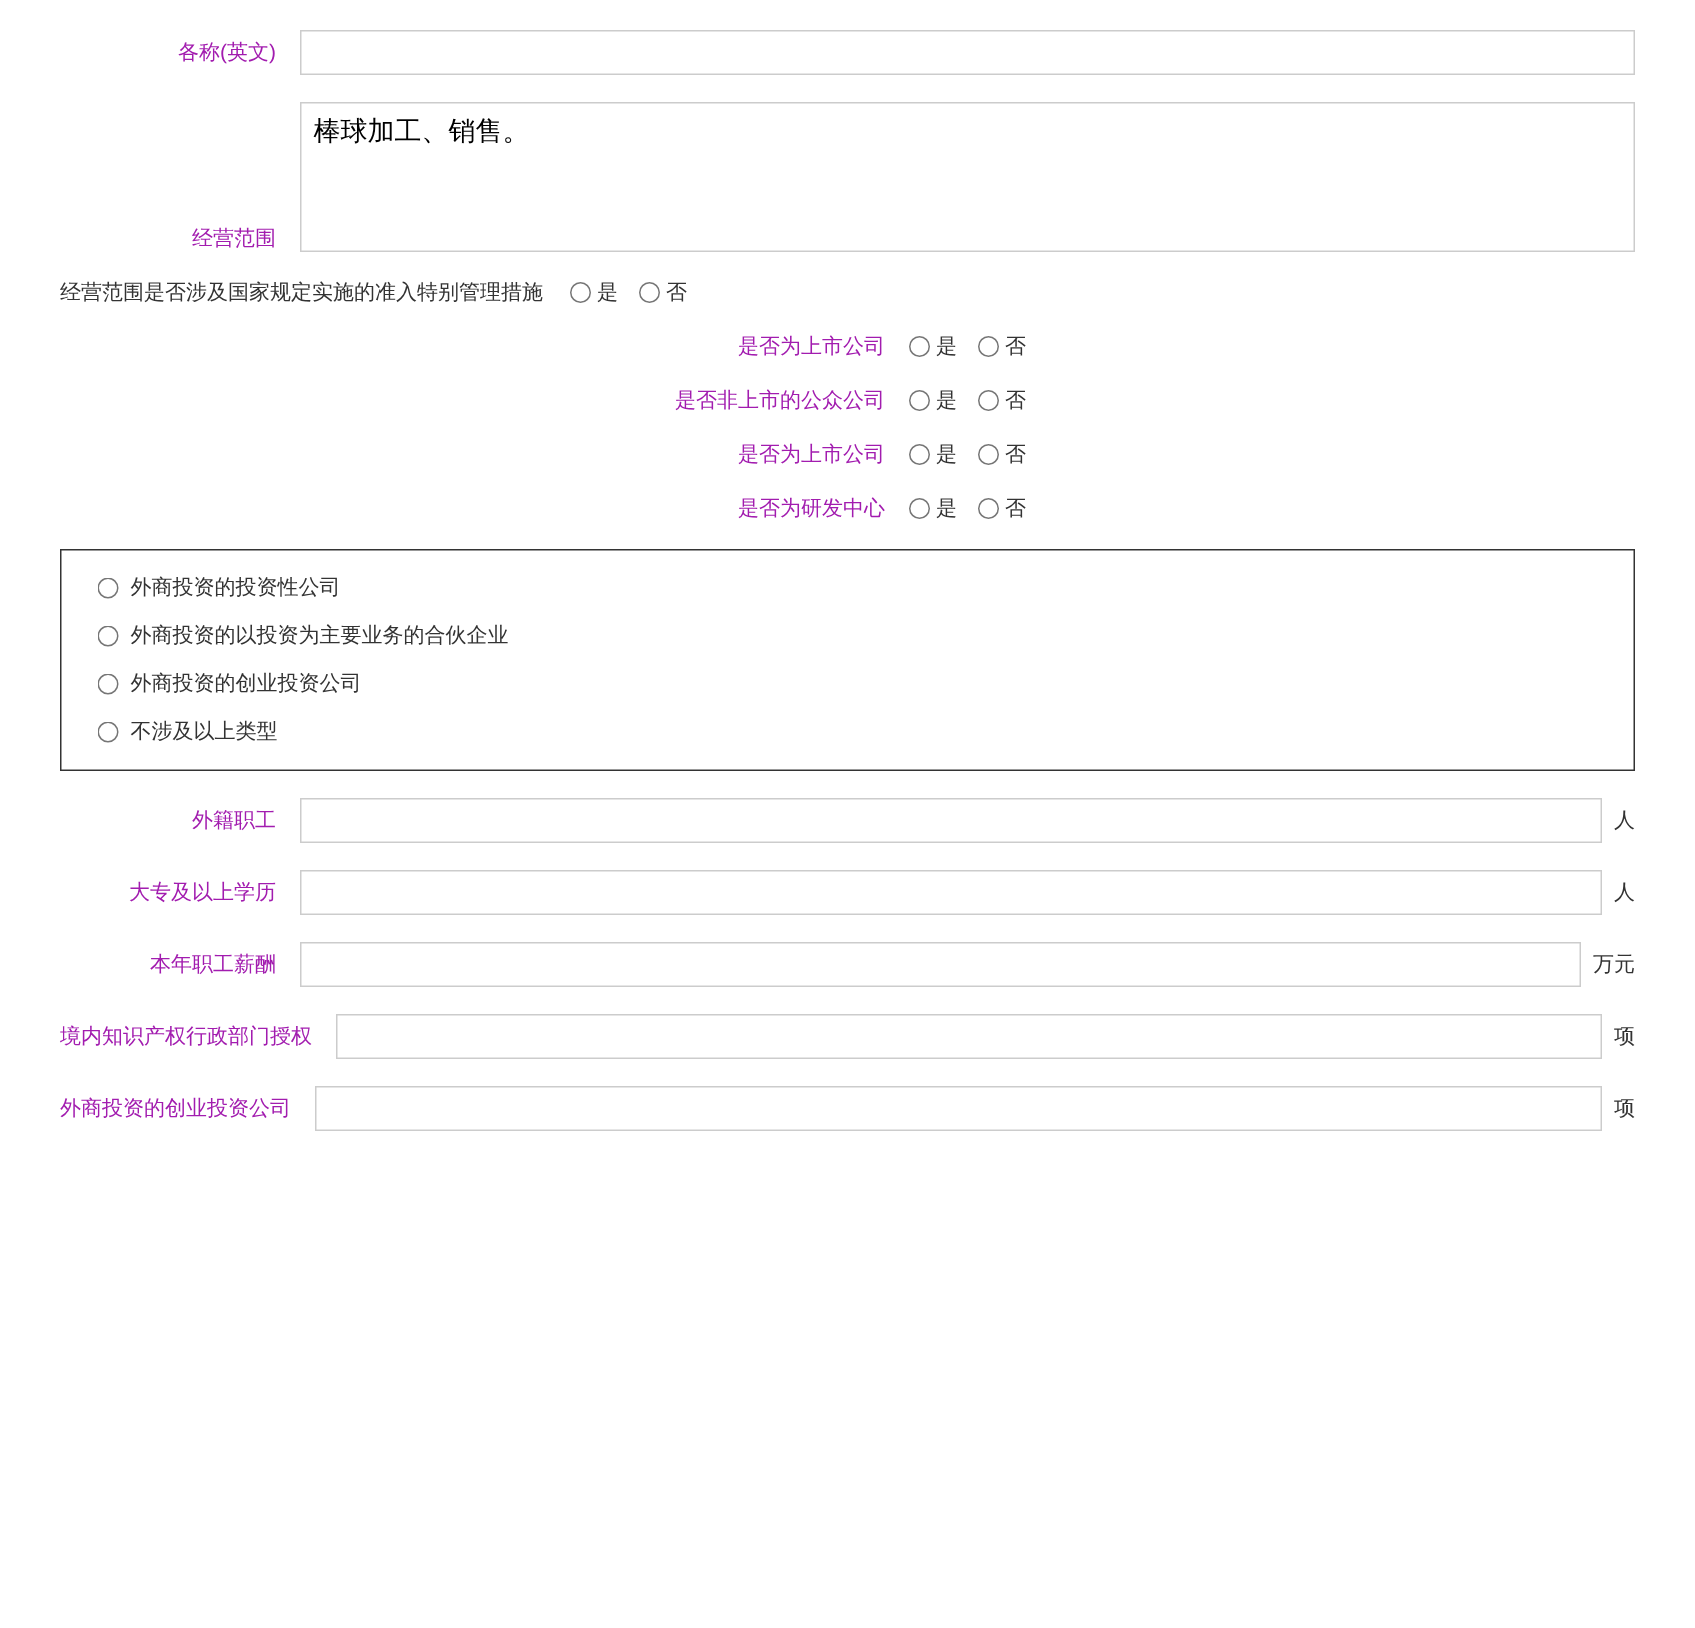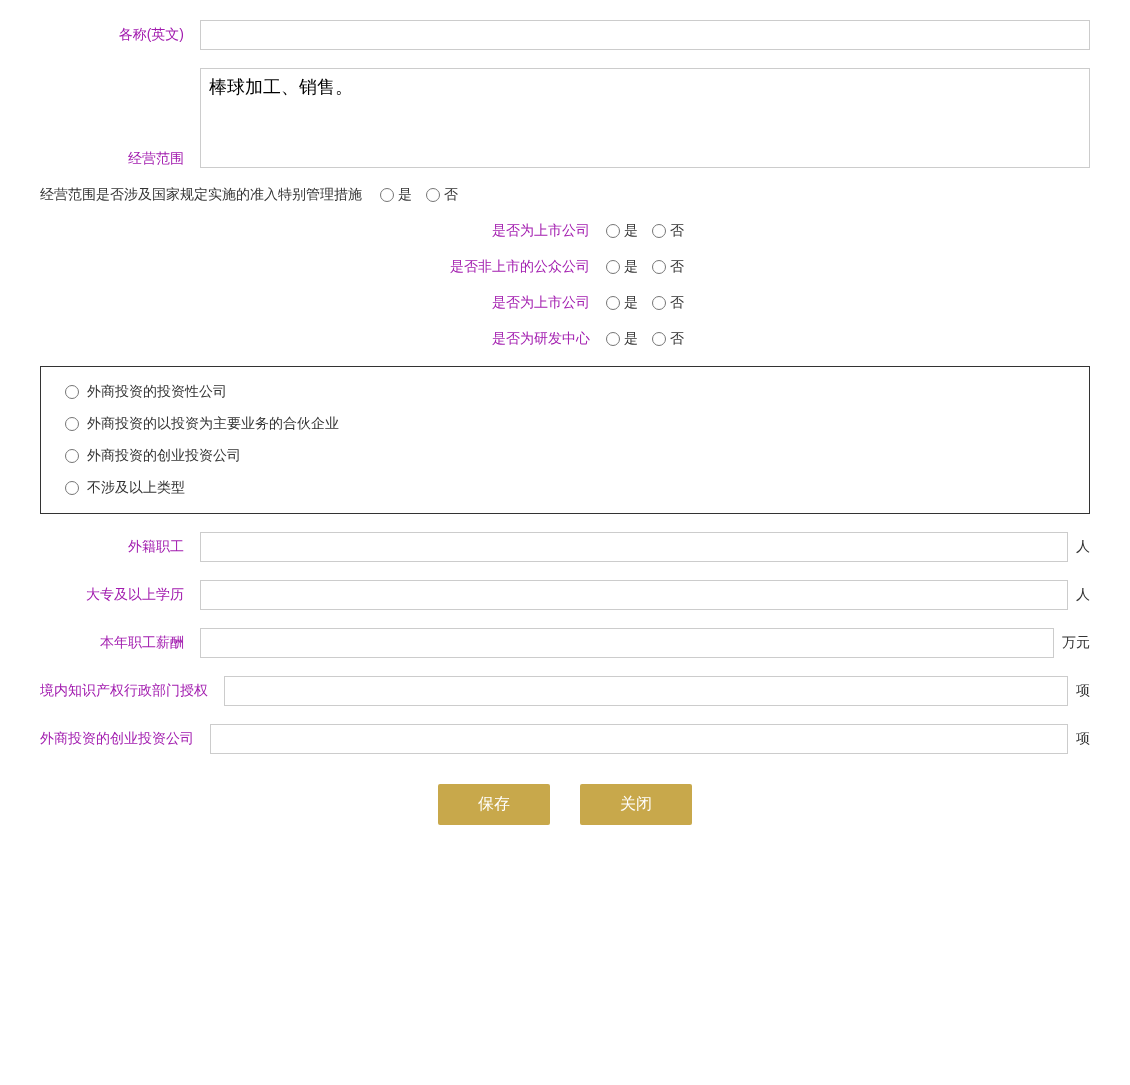--- a/index.html
+++ b/index.html
@@ -274,18 +274,14 @@
     <input type="text" class="form-input" value="" style="">
     <span class="form-unit">项</span>
   </div>
 
   <div class="form-row">
     <label class="form-label">外商投资的创业投资公司</label>
     <input type="text" class="form-input" value="" style="">
     <span class="form-unit">项</span>
   </div>
 
-  <div class="button-row">
-    <button class="btn-gold">保存</button>
-    <button class="btn-gold">关闭</button>
-  </div>
 
 </div>
 
 </body></html>

